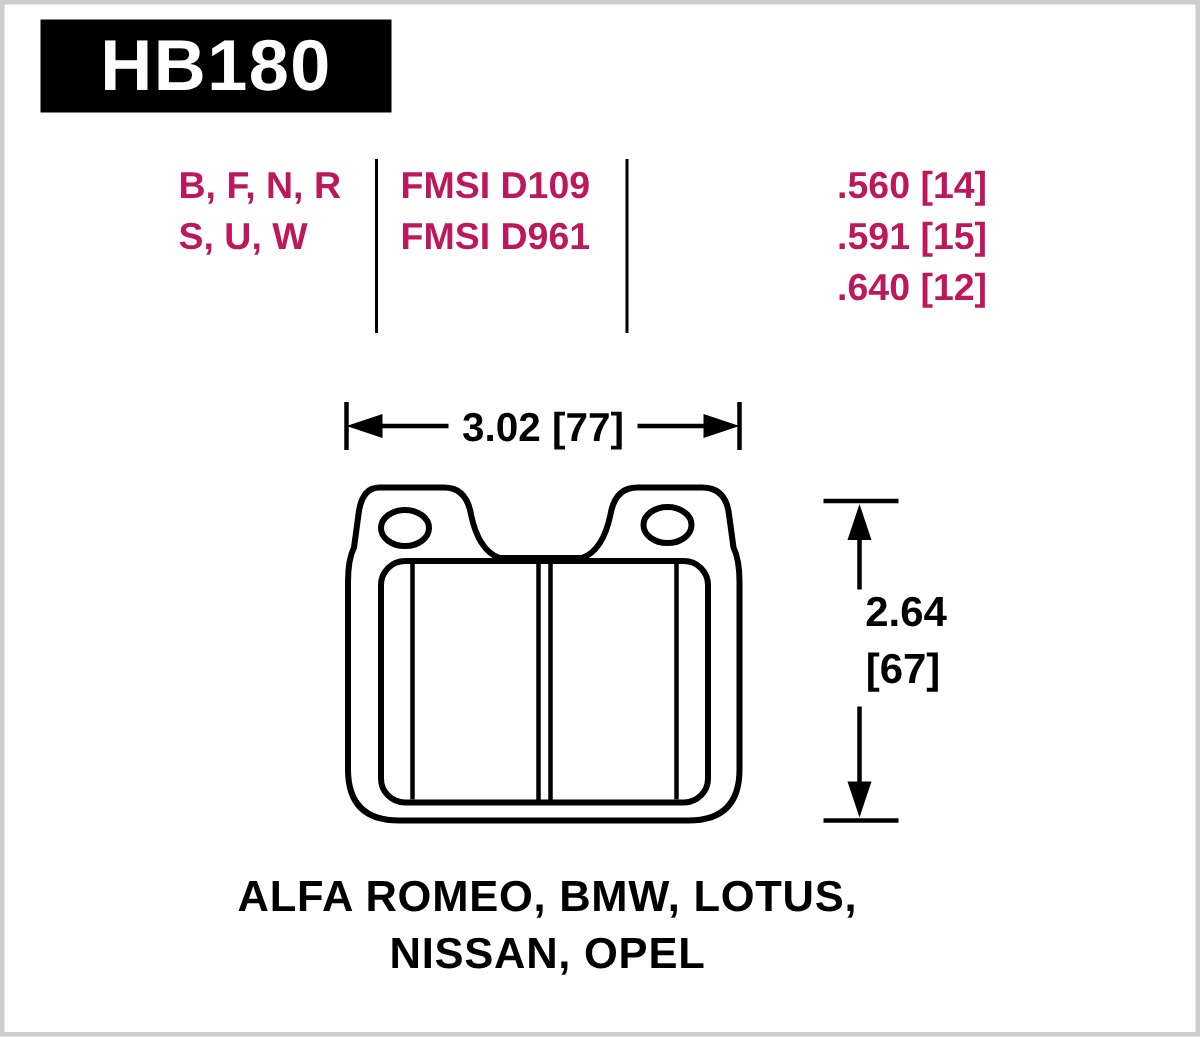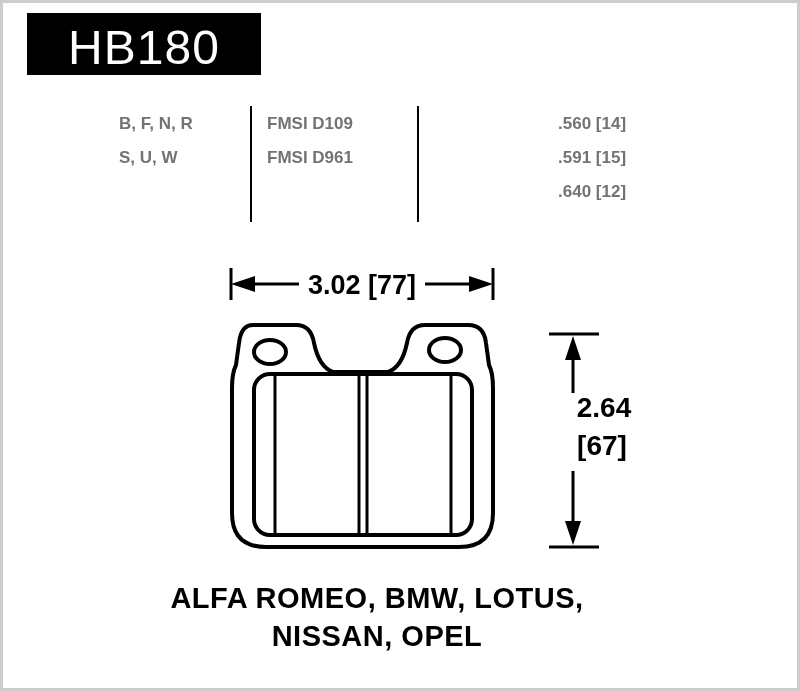--- a/index.html
+++ b/index.html
@@ -18,34 +18,34 @@
   }
   .part-badge {
     position: absolute;
     left: 24px;
     top: 10px;
     width: 234px;
     height: 62px;
     background: #000000;
     color: #ffffff;
     display: flex;
-    align-items: flex-end;
+    align-items: center;
     justify-content: center;
-    font-weight: normal;
+    font-weight: bold;
     font-size: 48px;
     letter-spacing: 1px;
   }
   .spec-table { position: absolute; left: 0; top: 0; width: 800px; height: 230px; }
   .col { position: absolute; top: 104px; }
   .col .cell {
     height: 34px;
     line-height: 34px;
-    font-size: 17px;
+    font-size: 25px;
     font-weight: bold;
-    color: #737373;
+    color: #be185d;
     white-space: nowrap;
   }
   .col-compounds { left: 116px; }
   .col-fmsi { left: 264px; text-align: right; }
   .col-thickness { left: 555px; width: 150px; }
   .divider {
     position: absolute;
     top: 103px;
     width: 2px;
     height: 116px;
@@ -61,21 +61,21 @@
     height: 691px;
   }
   .drawing-svg text {
     font-family: "Liberation Sans", "DejaVu Sans", sans-serif;
     font-weight: bold;
     fill: #000000;
   }
   .applications {
     position: absolute;
     top: 576px;
-    left: 24px;
+    left: 12px;
     width: 700px;
     text-align: center;
     font-size: 29px;
     font-weight: bold;
     line-height: 38px;
     color: #000000;
     letter-spacing: 0.5px;
   }
 </style>
 </head>

